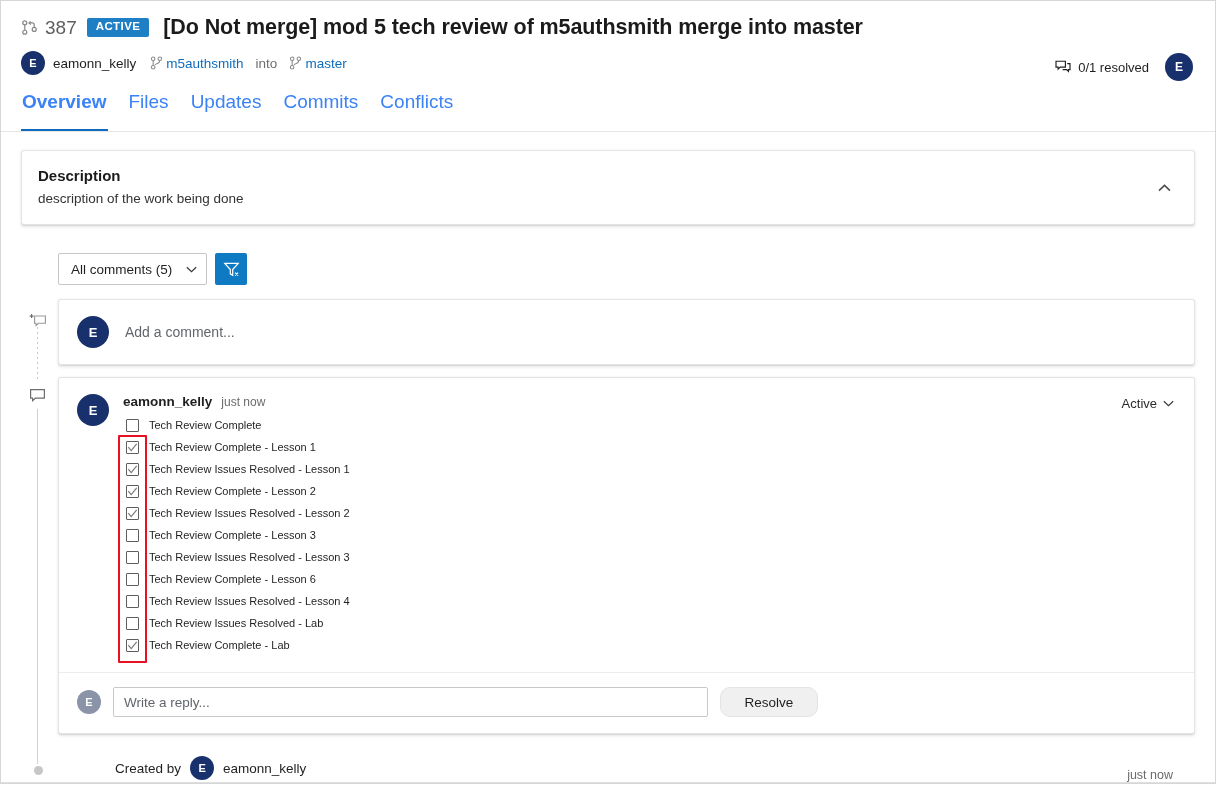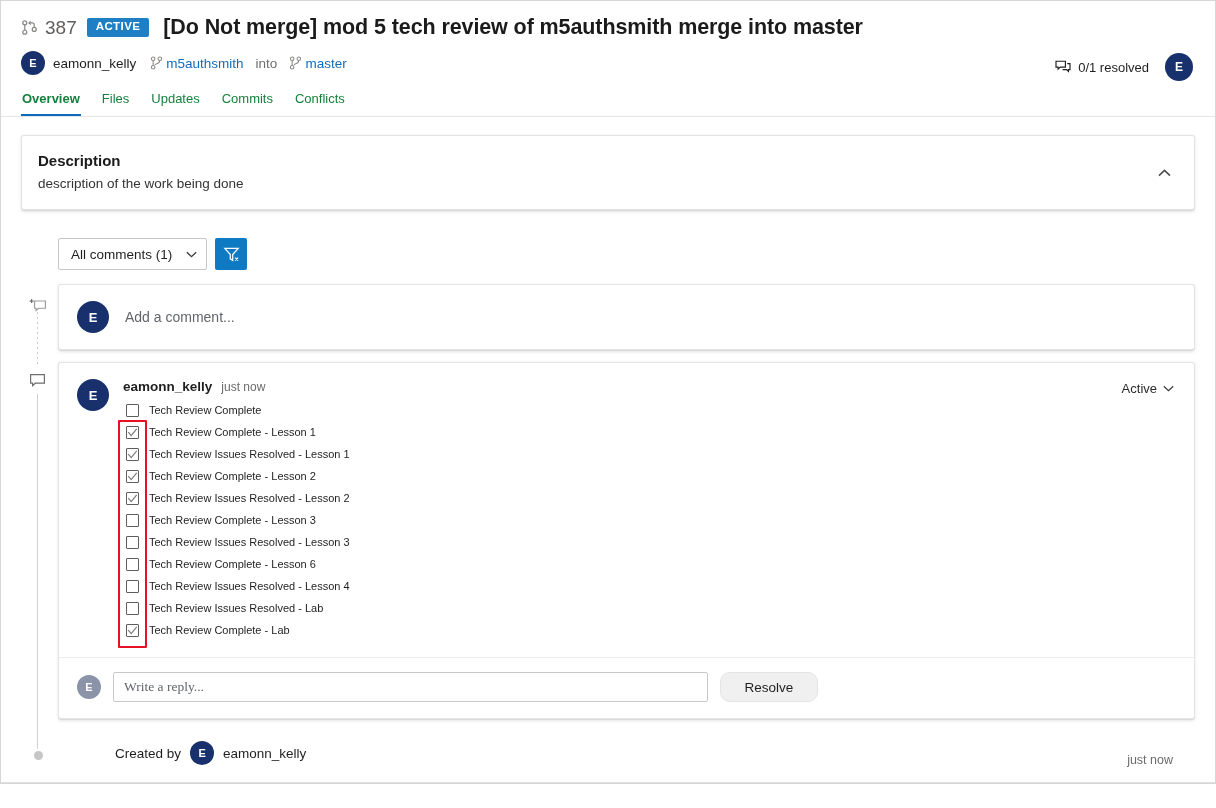--- a/index.html
+++ b/index.html
@@ -74,23 +74,23 @@
   .header-right {
     position:absolute; right:22px; top:52px;
     display:flex; align-items:center; gap:16px;
   }
   .resolved-chunk { display:flex; align-items:center; gap:7px; font-size:13px; color:#1f1f1f; }
   .icon-comments { width:16px; height:15px; display:block; }
 
   
   .tabs { display:flex; gap:22px; margin-top:16px; padding-left:1px; position:relative; }
   .tab {
-    font-size:13px;
-    color:#15803d;
-    padding-bottom:10px;
+    font-size:19px;
+    color:#3b82f6;
+    padding-bottom:18px;
     position:relative;
     cursor:pointer;
     white-space:nowrap;
   }
   .tab.selected { font-weight:700; }
   .tab.selected::after {
     content:"";
     position:absolute;
     left:-1px; right:-1px; bottom:0;
     height:2.5px;
@@ -230,21 +230,21 @@
   }
   .reply-input {
     flex:1;
     height:30px;
     border:1px solid #c9c9c9;
     border-radius:2px;
     background:#ffffff;
     font-size:13.5px;
     color:#61656b;
     padding:0 10px;
-    font-family:Liberation Serif, serif;
+    font-family:Liberation Sans, sans-serif;
     outline:none;
     max-width:595px;
   }
   .reply-input::placeholder { color:#61656b; }
   .resolve-btn {
     height:30px;
     min-width:98px;
     background:#f0f0f0;
     border:1px solid #e4e4e4;
     border-radius:10px;
@@ -362,21 +362,21 @@
         <span>
           <svg class="chev-up" viewBox="0 0 13 8" fill="none" stroke="#4a4a4a" stroke-width="1.5">
             <path d="M1 6.6 L6.5 1.4 L12 6.6"></path>
           </svg>
         </span>
       </button>
     </div>
 
     <div class="filter-row">
       <div class="filter-select">
-        <span>All comments (1)</span>
+        <span>All comments (5)</span>
         <span>
           <svg class="chev-down-sm" viewBox="0 0 11 7" fill="none" stroke="#3b3b3b" stroke-width="1.3">
             <path d="M0.8 1.2 L5.5 5.6 L10.2 1.2"></path>
           </svg>
         </span>
       </div>
       <button class="filter-btn">
         <span>
           <svg class="funnel" viewBox="0 0 17 17" fill="none" stroke="#ffffff" stroke-width="1.25">
             <path d="M1.8 2.4 H15.2 L9.7 8.6 V14.4 L7.3 12.9 V8.6 Z"></path>

